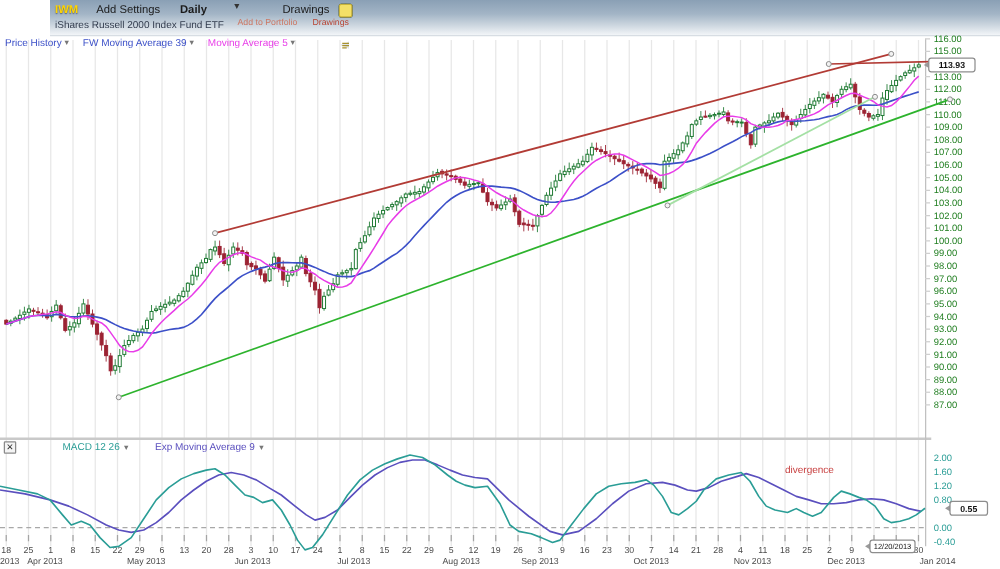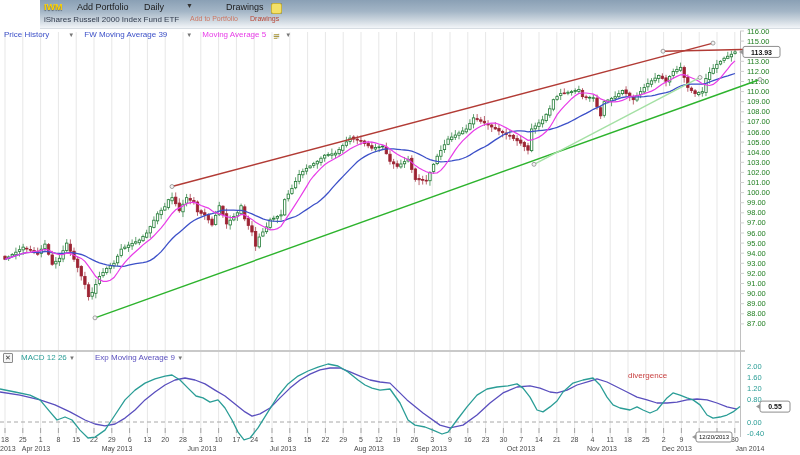--- a/index.html
+++ b/index.html
@@ -5,67 +5,67 @@
   html,body{margin:0;padding:0;background:#fff;}
   body{width:800px;height:455px;position:relative;overflow:hidden;
        font-family:"Liberation Sans",sans-serif;-webkit-font-smoothing:antialiased;}
   .toolbar{position:absolute;left:0;top:0;width:800px;height:28px;
     background:linear-gradient(180deg,#8aa0b5 0%,#a3b5c6 40%,#ccd6df 72%,#f2f5f8 100%);
     border-bottom:1px solid #d7dde3;margin-left:40px;}
   .trow1{position:absolute;left:0;top:1px;width:800px;height:13px;font-size:9px;color:#1b1b1b;}
   .trow1 span{position:absolute;top:1px;white-space:nowrap;}
   .sym{left:4px;color:#ffd400;font-weight:bold;text-shadow:0 1px 1px rgba(0,0,0,.45);}
   .addind{left:37px;}
-  .tf{left:104px;}
+  .tf{left:104px;font-weight:bold;}
   .tfarrow{left:146px;font-size:7px;color:#333;}
   .settings{left:186px;}
   .ticons{position:absolute;left:231px;top:1px;height:12px;display:flex;gap:5px;align-items:center;}
   .icn{width:11px;height:11px;border-radius:2px;display:flex;align-items:center;justify-content:center;
        font-size:8px;line-height:1;box-sizing:border-box;}
   .icn-clock{border-radius:50%;border:2px solid #c62a22;background:#fff;}
   .icn-clock i{display:block;width:3px;height:3px;border-radius:50%;background:#c62a22;}
   .icn-cube{background:#8494ab;border:1px solid #5d6b80;box-shadow:inset 1px 1px 0 #b3c0d2;}
   .icn-tw{background:#6cc5ea;border:1px solid #4aa3cc;}
   .icn-fb{background:#3b5998;border:1px solid #2d4373;color:#fff;font-weight:bold;font-size:9px;}
   .icn-mega{background:#707a88;border:1px solid #4e5763;}
   .icn-note{background:#f3e068;border:1px solid #c8b33a;}
   .chg{position:absolute;right:4px;top:1px;color:#1ba11b;font-weight:bold;font-size:9px;white-space:nowrap;}
   .chg .arr{font-size:8px;}
   .trow2{position:absolute;left:0;top:14px;width:800px;height:13px;font-size:8px;}
   .trow2 span{position:absolute;top:1px;white-space:nowrap;}
   .etfname{left:4px;color:#323c4e;}
   .addport{left:150px;color:#cc7763;font-size:7px;top:2px;}
   .drawings{left:210px;color:#b84433;font-size:7px;top:2px;}
   .legend{position:absolute;left:4px;top:29px;height:11px;font-size:8px;z-index:5;display:flex;gap:10px;white-space:nowrap;}
-  .legend .item{display:flex;gap:19px;align-items:center;}
+  .legend .item{display:flex;gap:1px;align-items:center;}
   .larr{font-size:6px;color:#777;}
   .lg-ph,.lg-ma21{color:#3c50c8;}
   .lg-ma8{color:#e83ce8;}
   .macdhdr{position:absolute;left:3px;top:352px;height:11px;font-size:8px;z-index:5;display:flex;gap:8px;align-items:center;white-space:nowrap;}
   .xbtn{width:10px;height:10px;border:1px solid #8a8a8a;background:#f4f4f4;color:#333;font-size:7px;
         display:flex;align-items:center;justify-content:center;border-radius:1px;box-sizing:border-box;}
-  .lg-macd{color:#2a9d96;}
+  .lg-macd{color:#2a9d96;margin-left:29px;}
   .lg-sig{color:#5a4fbe;margin-left:12px;}
   .diverg{position:absolute;left:628px;top:371px;color:#c84040;font-size:8px;z-index:5;}
   svg{position:absolute;left:0;top:28px;}
   text{font-family:"Liberation Sans",sans-serif;}
   .axp{font-size:7.5px;fill:#1e7d1e;}
   .axm{font-size:7.5px;fill:#2a9d96;}
   .axd{font-size:7px;fill:#4a4a4a;}
   .axmo{font-size:7px;fill:#4a4a4a;}
   .boxtxt{font-size:7px;fill:#111;font-weight:bold;}
   .boxtxt2{font-size:6px;fill:#111;}
 </style>
 </head>
 <body>
 
 <div class="toolbar">
   <div class="trow1">
     <span class="sym">IWM</span>
-    <span class="addind">Add Portfolio</span>
+    <span class="addind">Add Settings</span>
     <span class="tf">Daily</span>
     <span class="tfarrow">▼</span>
     <span class="settings">Drawings</span>
     <div class="ticons">
       <span class="icn icn-clock">
           <i></i>
         </span>
       <span class="icn icn-cube"></span>
       <span class="icn icn-tw">
         <svg width="9" height="9" viewBox="0 0 10 10">

